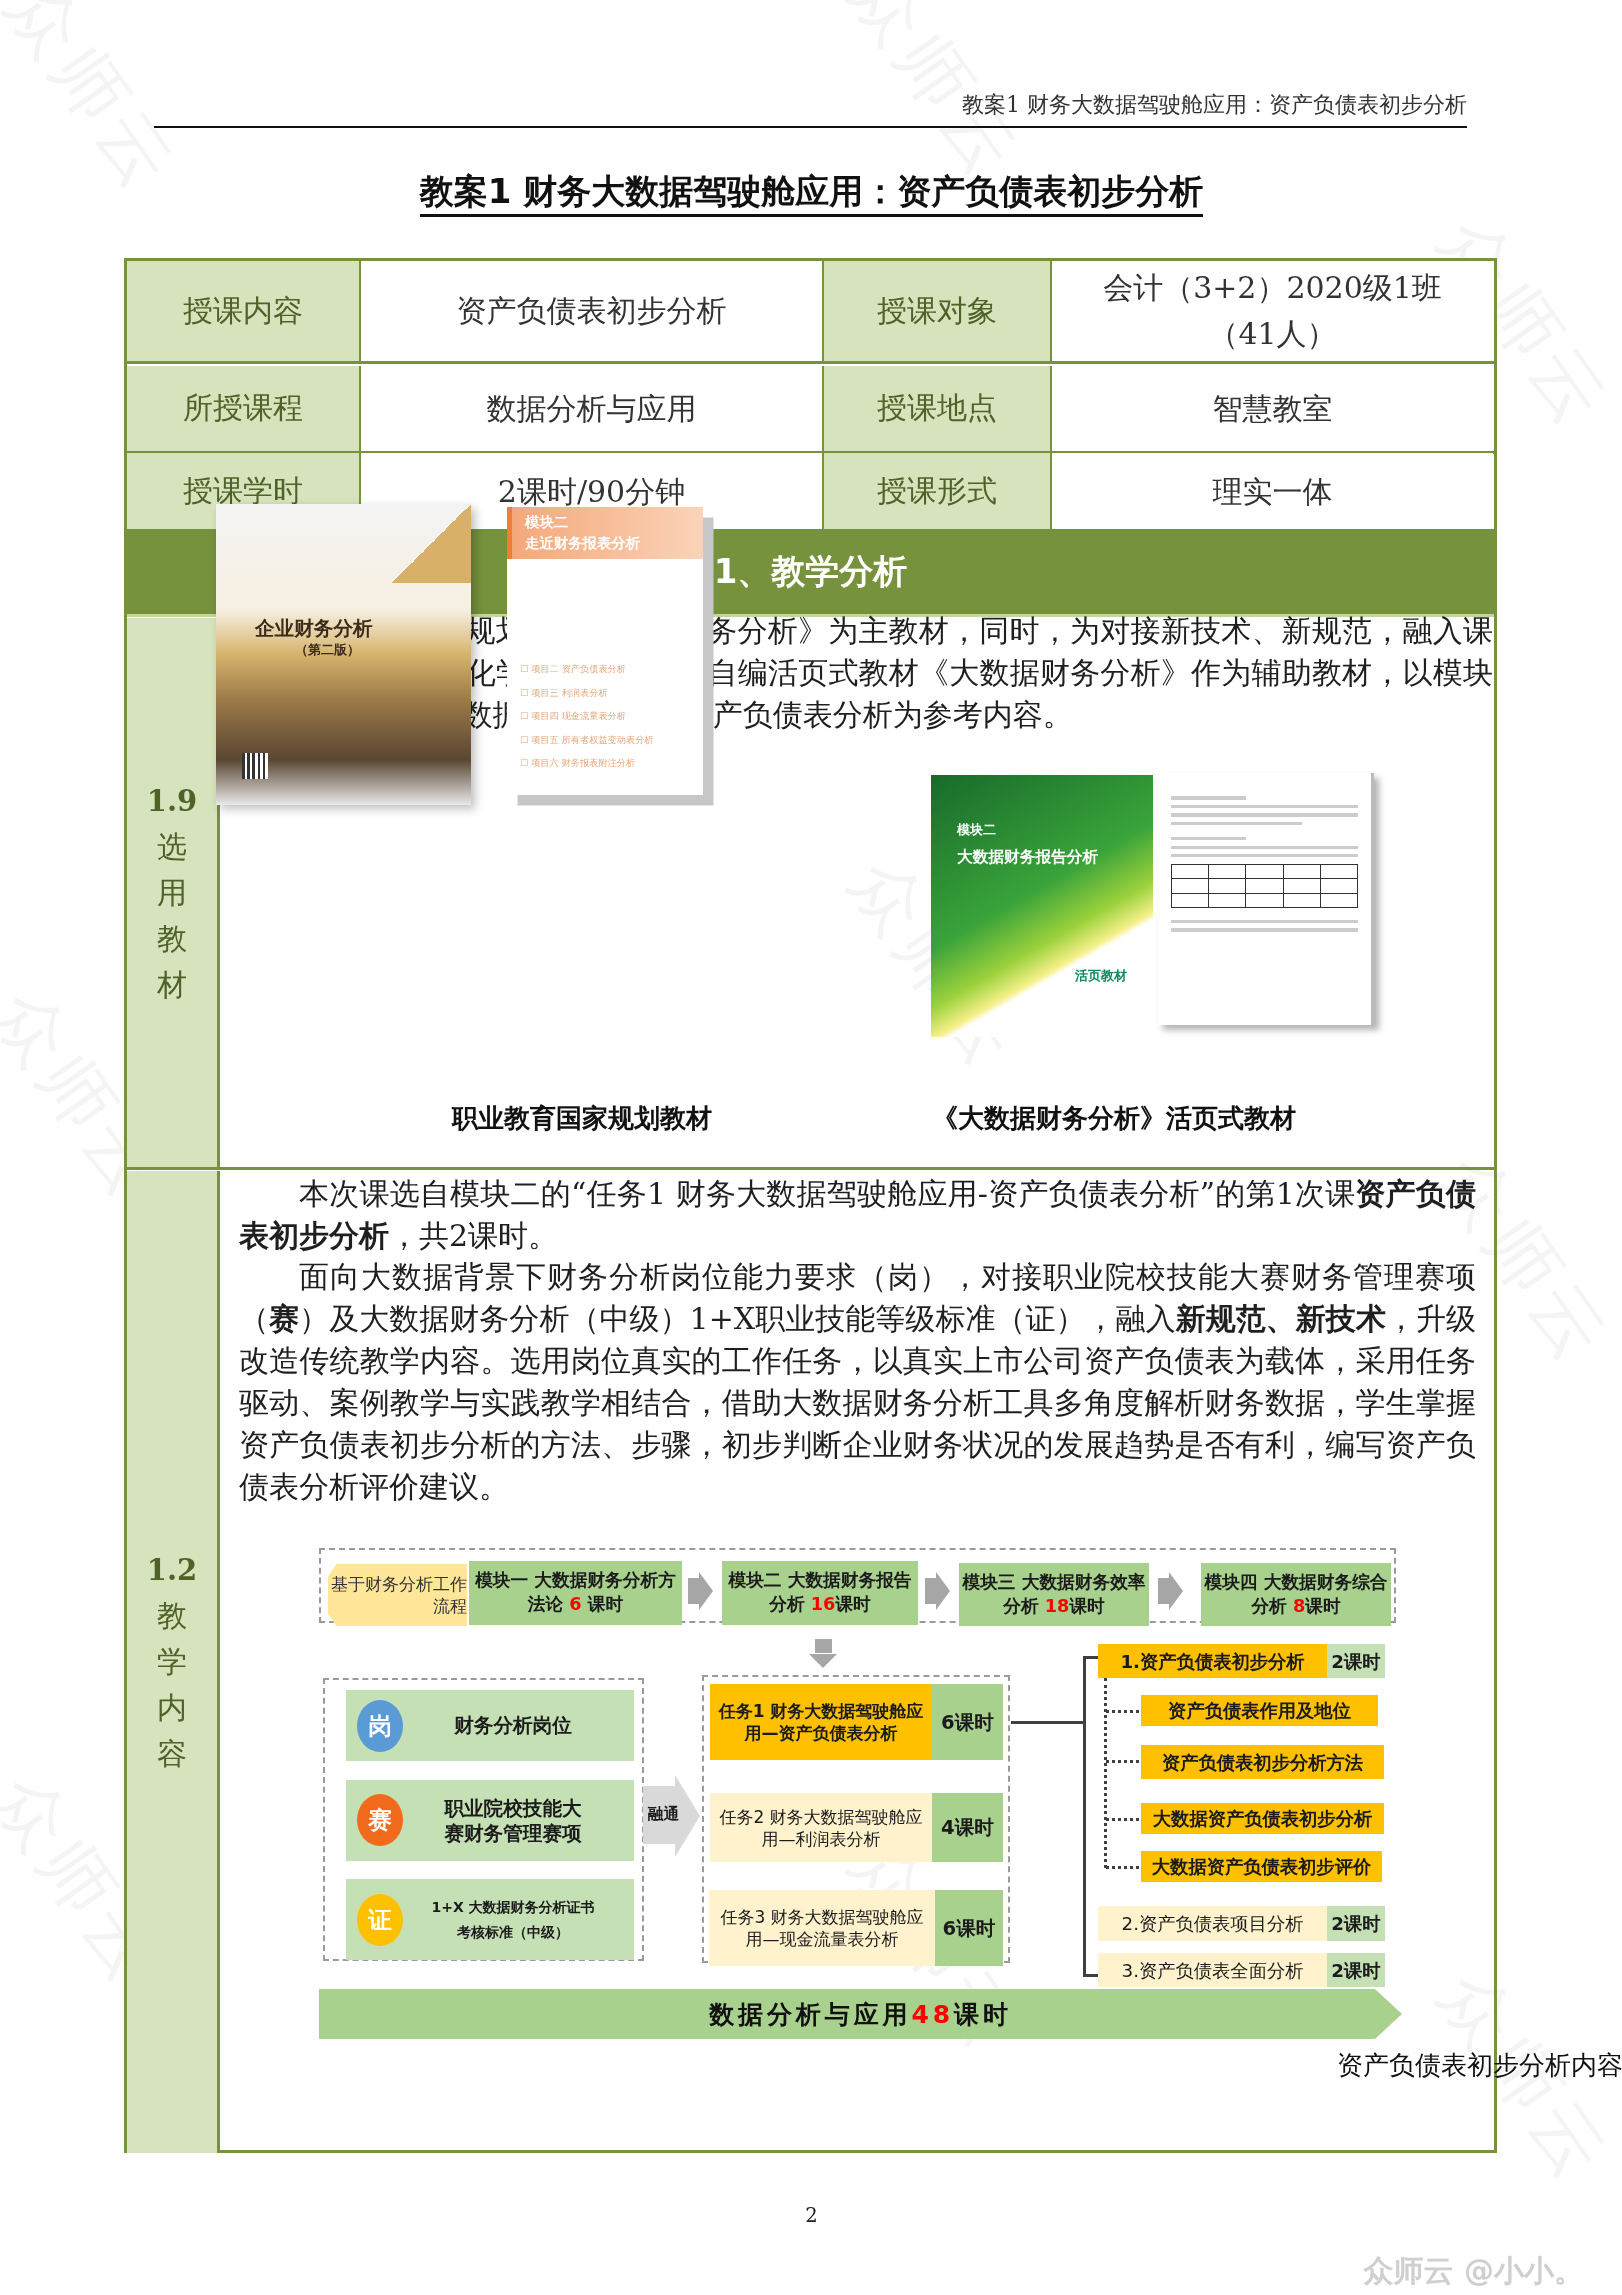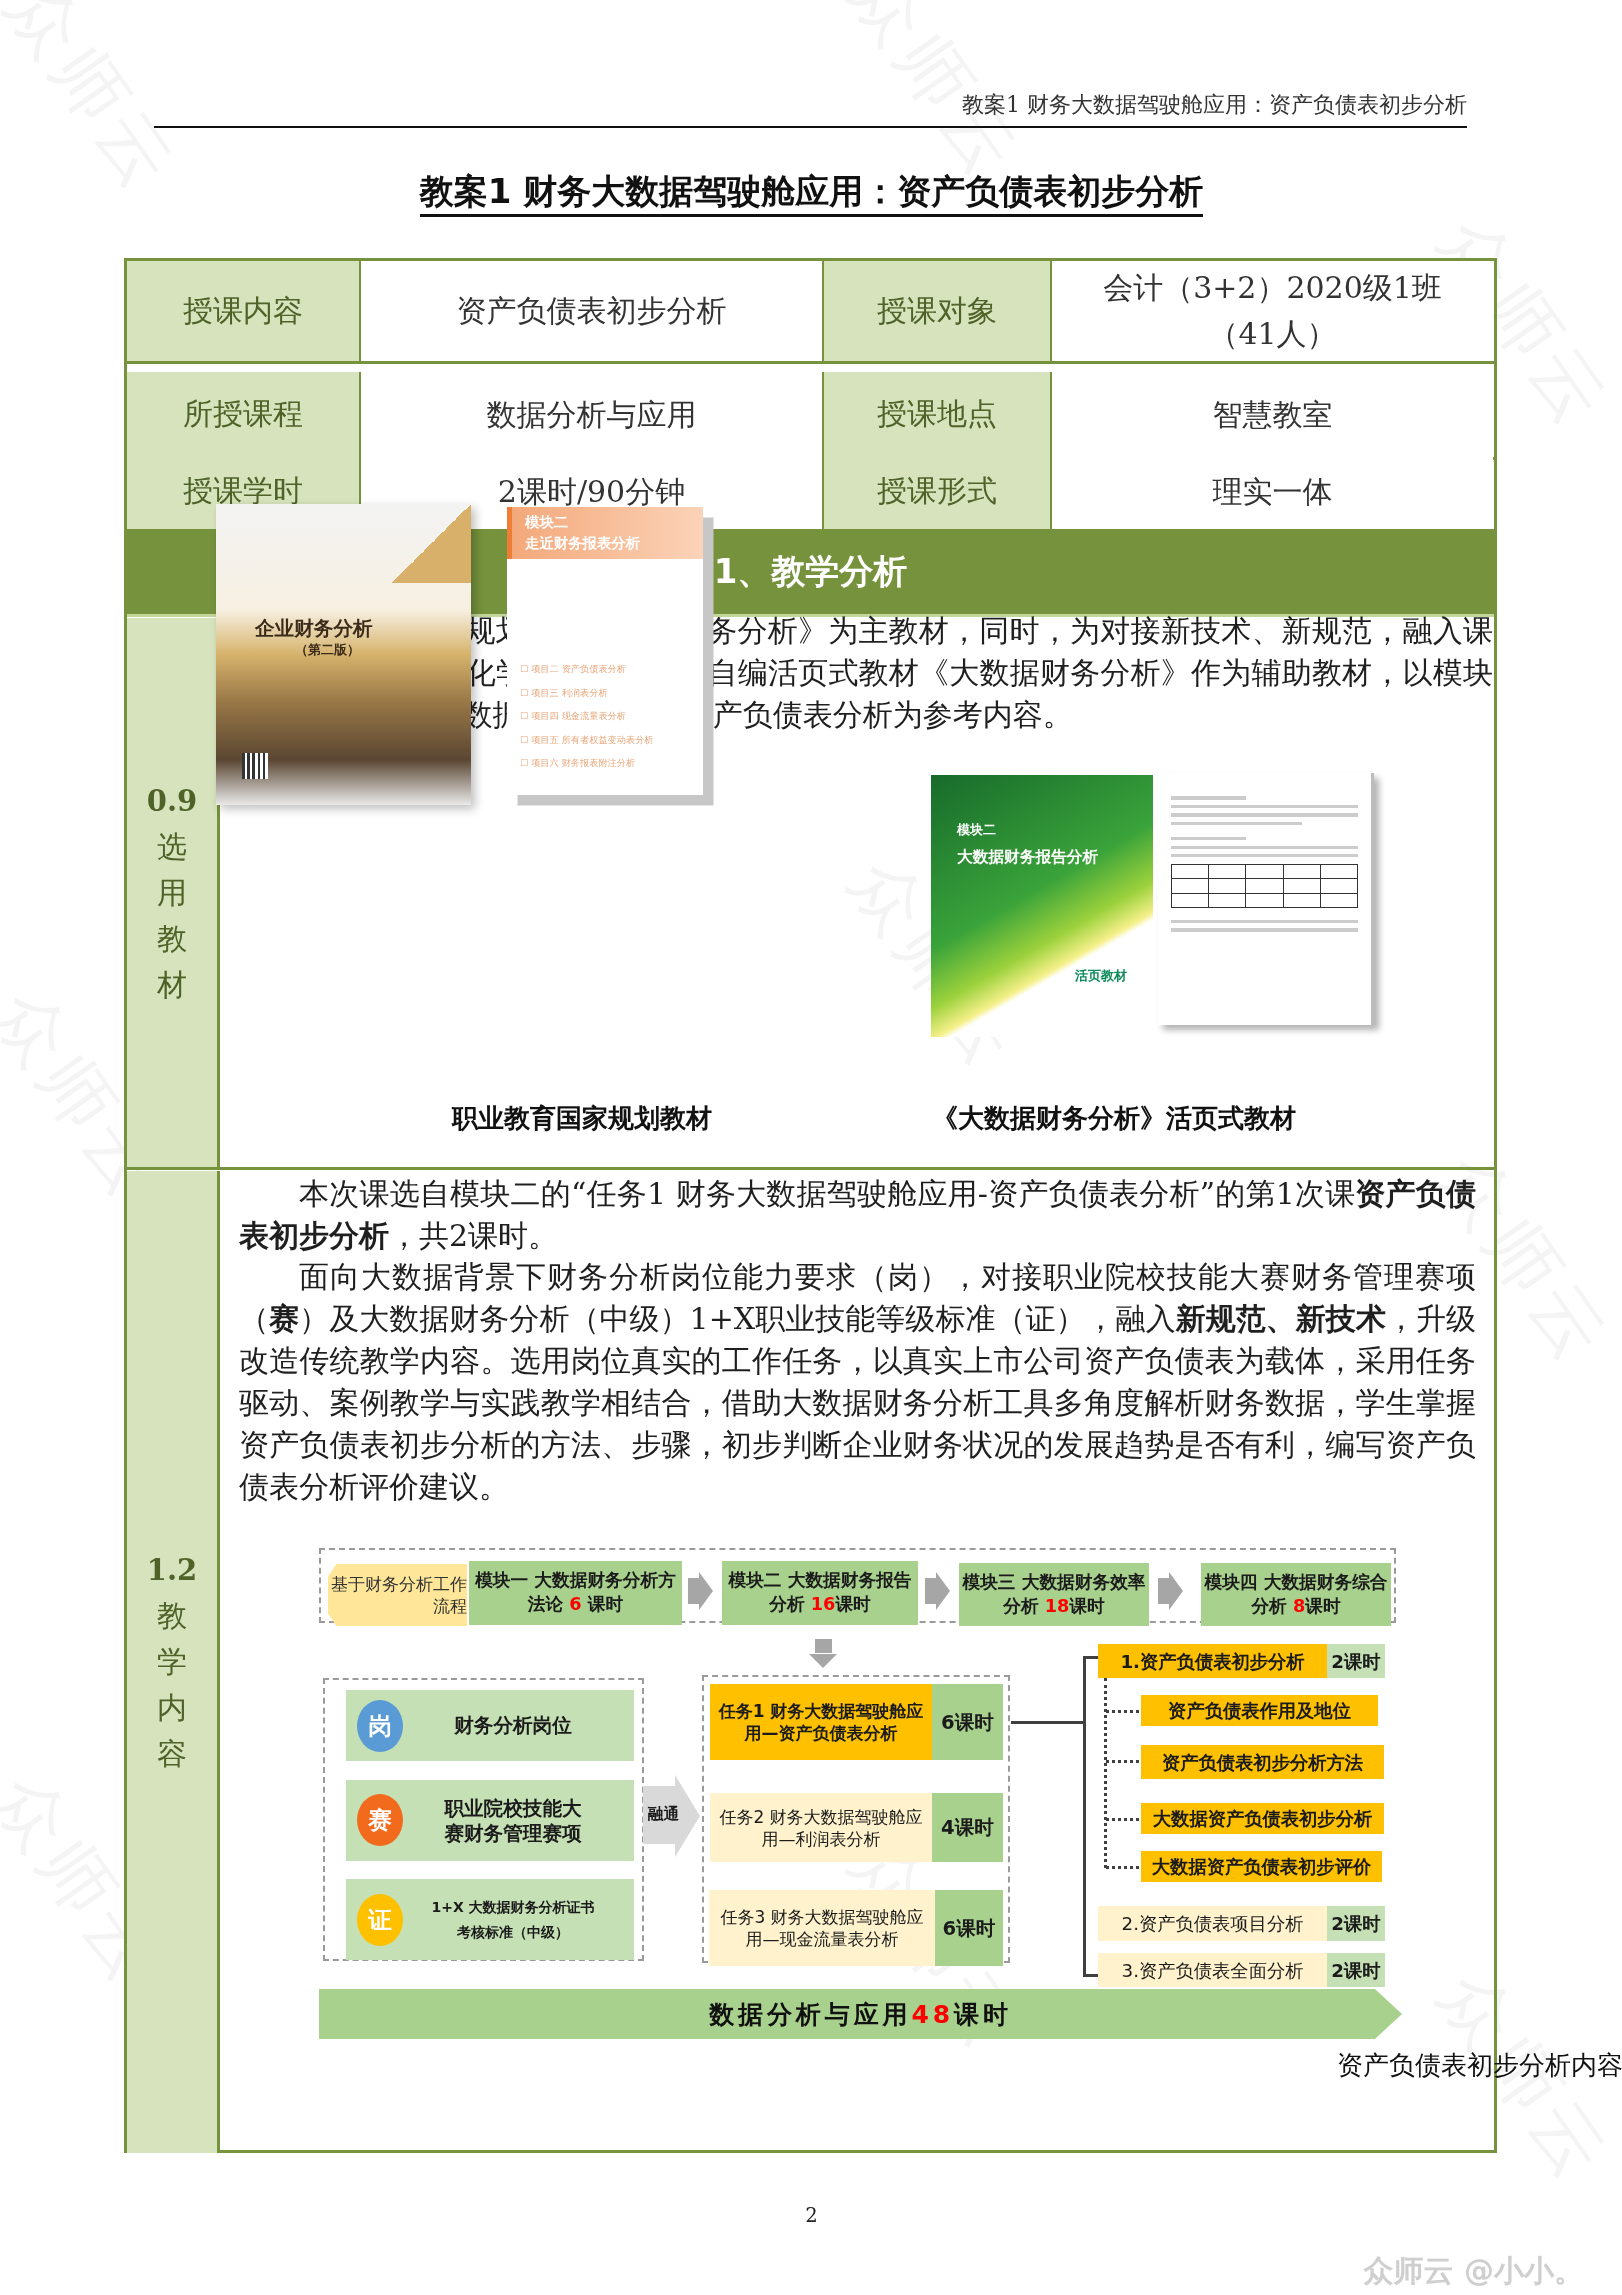--- a/index.html
+++ b/index.html
@@ -108,37 +108,37 @@
 
     <div class="info-row" style="top:0;height:103px">
       <div class="lbl c1">授课内容</div>
       <div class="val c2">资产负债表初步分析</div>
       <div class="lbl c3">授课对象</div>
       <div class="val c4" style="flex-direction:column">
         <span>会计（3+2）2020级1班</span>
         <span>（41人）</span>
       </div>
     </div>
-    <div class="info-row" style="top:111px;height:88px">
+    <div class="info-row" style="top:105px;height:88px">
       <div class="lbl c1">所授课程</div>
       <div class="val c2">数据分析与应用</div>
       <div class="lbl c3">授课地点</div>
       <div class="val c4">智慧教室</div>
     </div>
     <div class="info-row" style="top:192px;height:77px;border-bottom:none">
       <div class="lbl c1">授课学时</div>
       <div class="val c2">2课时/90分钟</div>
       <div class="lbl c3">授课形式</div>
       <div class="val c4">理实一体</div>
     </div>
 
     <div class="section-bar">1、教学分析</div>
 
     <div class="side" style="top:357px;height:550px">
-      <span class="num">0.9</span>
+      <span class="num">1.9</span>
       <span>选</span>
       <span>用</span>
       <span>教</span>
       <span>材</span>
     </div>
     <div class="row-divider" style="top:906px"></div>
 
     <div class="side" style="top:910px;height:982px">
       <span class="num">1.2</span>
       <span>教</span>

